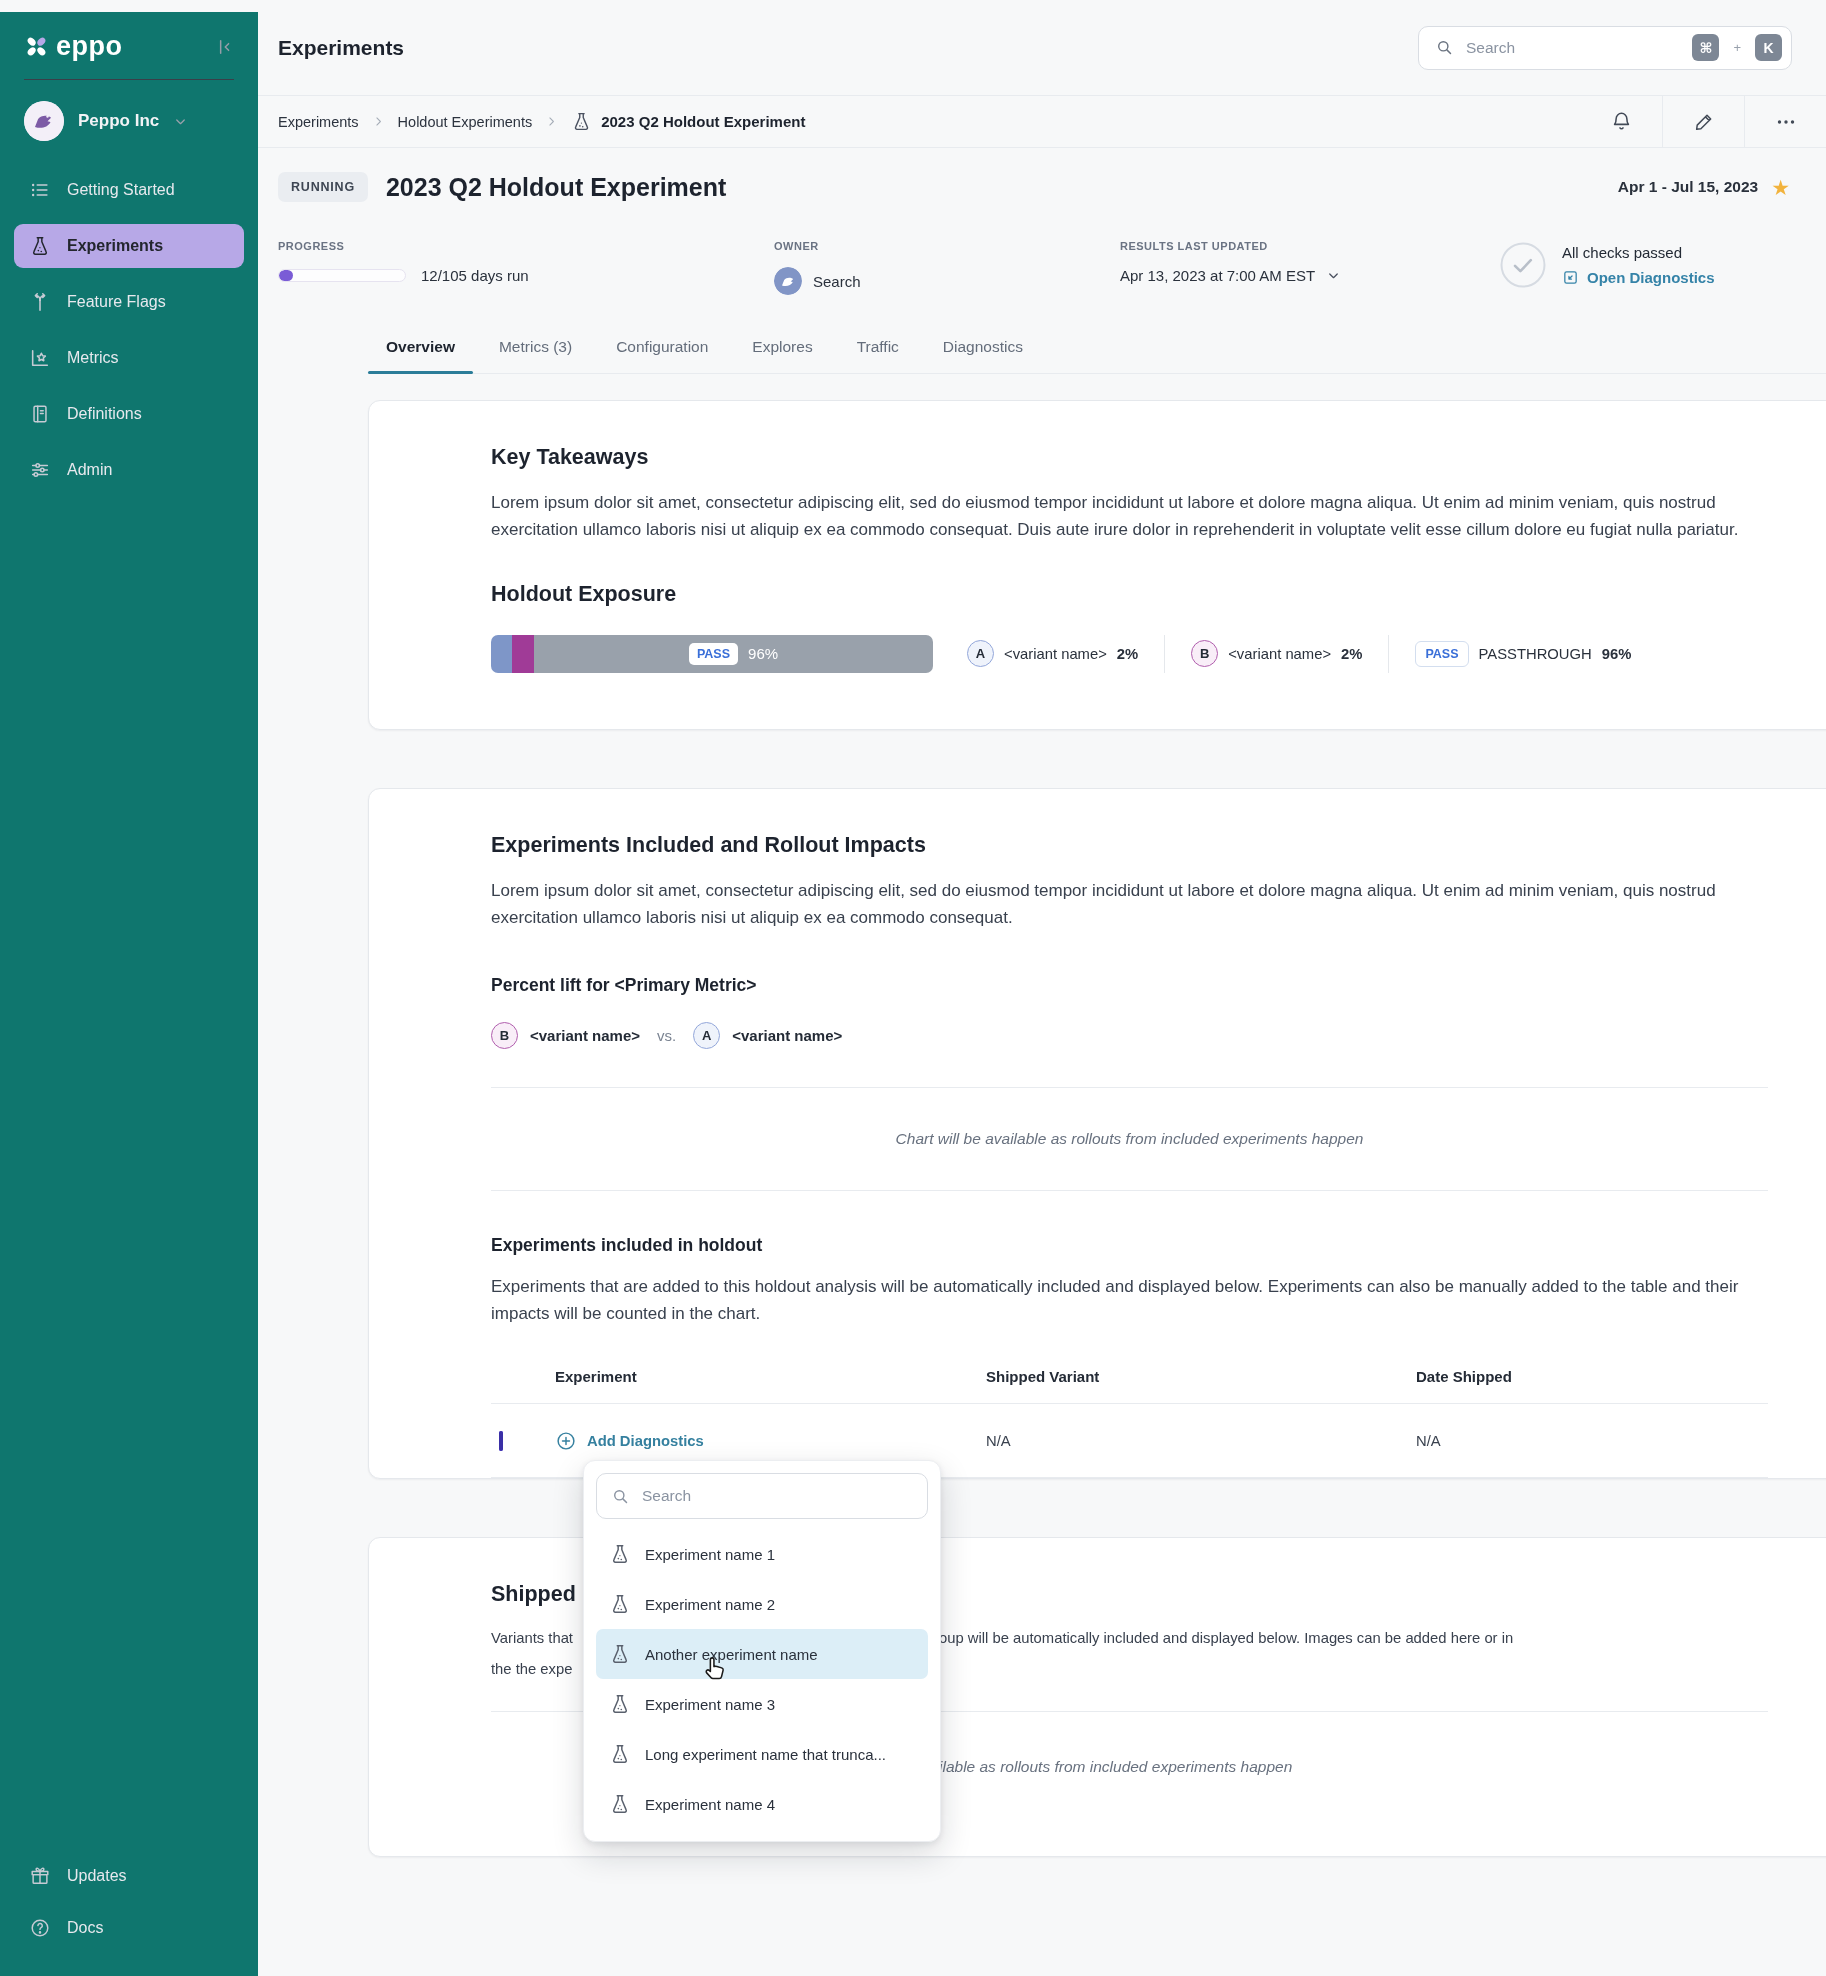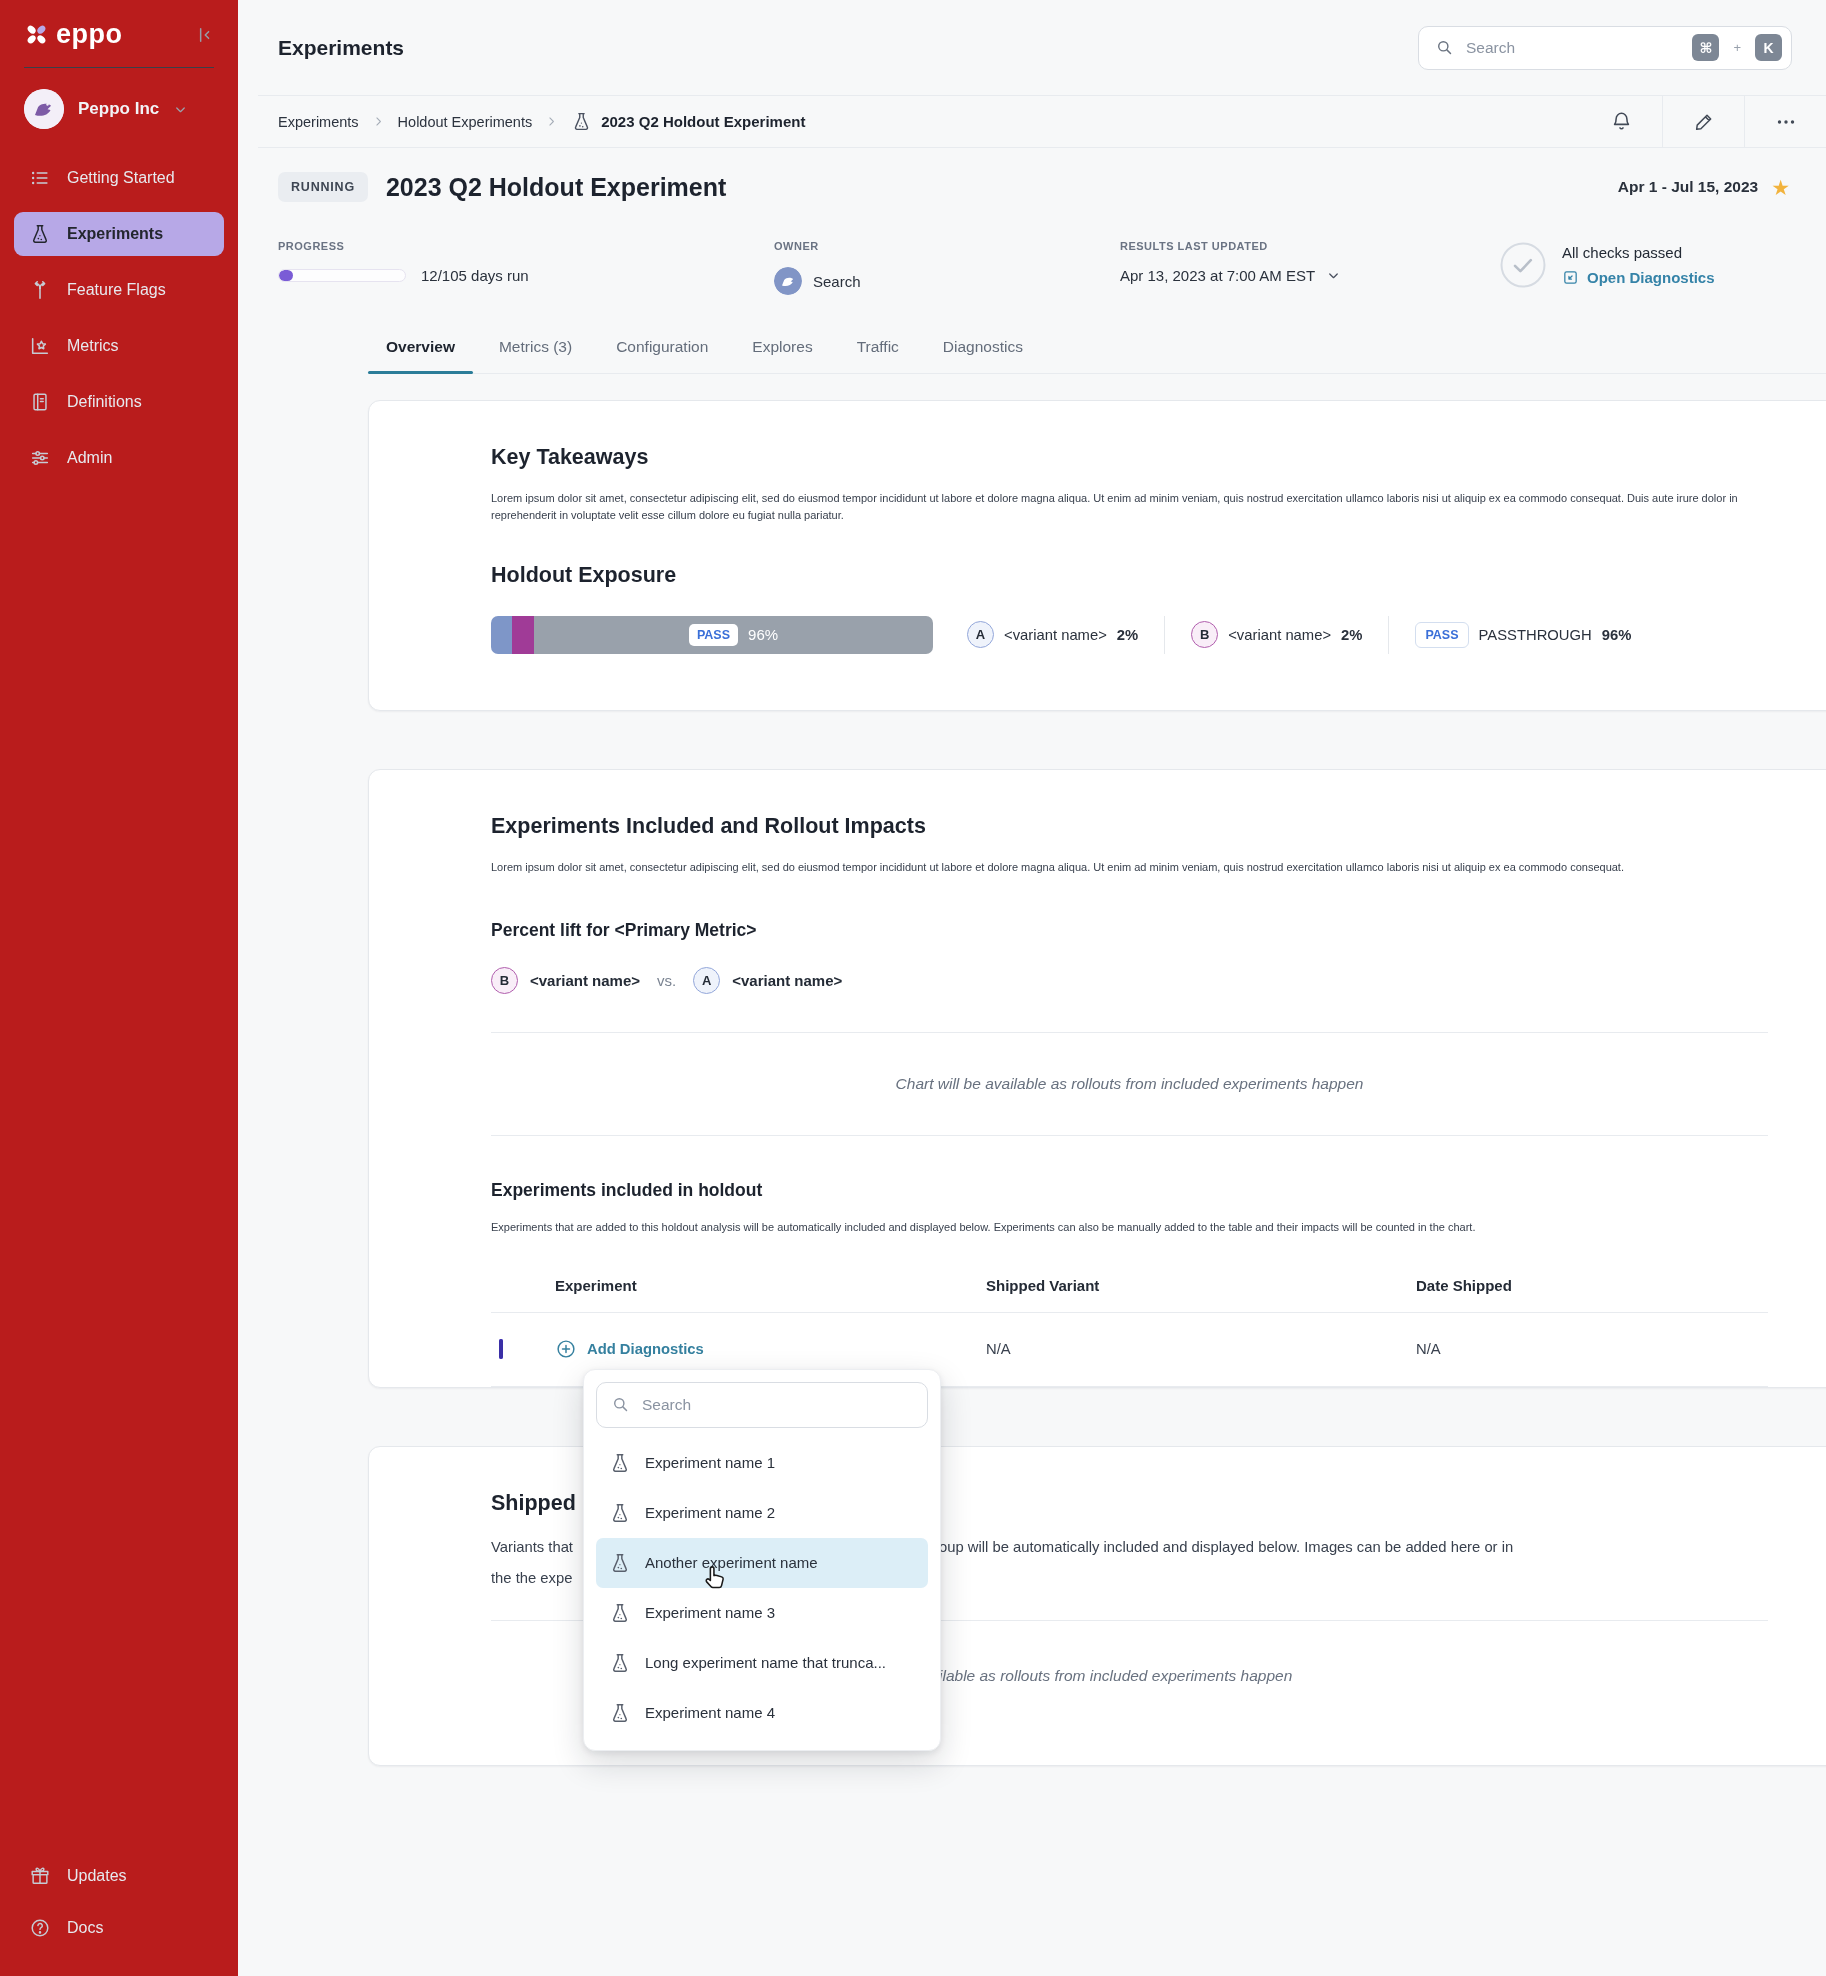--- a/index.html
+++ b/index.html
@@ -1,20 +1,20 @@
 <!DOCTYPE html>
 <html><head>
 <meta charset="utf-8">
 <style>
   * { box-sizing: border-box; margin: 0; padding: 0; }
   body { background:#f7f8f9; font-family:"Liberation Sans","DejaVu Sans",sans-serif; }
   .screen { width:1826px; height:1976px; position:relative; background:#f7f8f9; color:#1f2732; overflow:hidden; }
 
   
-  .sidebar { position:absolute; left:0; top:0; bottom:0; width:238px; background:#b91c1c; color:#e7e9ee; display:flex; flex-direction:column; }
+  .sidebar { position:absolute; left:0; top:12px; bottom:0; width:258px; background:#0f766e; color:#e7e9ee; display:flex; flex-direction:column; }
   .logo-row { display:flex; align-items:center; justify-content:space-between; padding:19px 24px 17px; }
   .logo { display:flex; align-items:center; gap:7px; font-size:27px; font-weight:600; color:#fff; letter-spacing:.5px; }
   .collapse-btn { color:#969da8; display:flex; cursor:pointer; }
   .sidebar-divider { height:1px; background:#3a3f49; margin:0 24px; }
   .workspace { display:flex; align-items:center; gap:14px; padding:21px 24px; font-size:17px; font-weight:600; color:#f2f3f6; cursor:pointer; }
   .ws-avatar { width:40px; height:40px; border-radius:50%; background:#f0ecf6; display:flex; align-items:center; justify-content:center; overflow:hidden; }
   .ws-chevron { color:#9aa0ab; display:flex; }
   .nav { padding:6px 14px; display:flex; flex-direction:column; gap:12px; }
   .nav-item { display:flex; align-items:center; gap:16px; height:44px; padding:0 15px; border-radius:9px; font-size:16px; color:#e7e9ee; cursor:pointer; }
   .nav-item .nav-ic { display:flex; color:#c6cbd4; }
@@ -68,21 +68,21 @@
   .tab { padding:13px 2px 17px; font-size:15.5px; color:#646d7b; position:relative; cursor:pointer; white-space:nowrap; }
   .tab.active { color:#1d232e; font-weight:700; }
   .tab.active::after { content:""; position:absolute; left:-16px; right:-16px; bottom:-1px; height:3px; background:#2b7d99; border-radius:2px; }
 
   .card { background:#fff; border:1px solid #e5e8ec; border-radius:12px; box-shadow:0 1px 2px rgba(16,24,40,.05); padding:44px 122px 48px; }
   .card-1 { margin-top:26px; }
   .card-2 { margin-top:58px; padding-bottom:0; }
   .card-3 { margin-top:58px; padding-bottom:74px; }
   .h2 { font-size:21.5px; font-weight:700; color:#1d232e; margin-bottom:20px; }
   .h3 { font-size:17.5px; font-weight:700; color:#1d232e; }
-  .body-text { font-size:11px; line-height:1.58; color:#39414e; }
+  .body-text { font-size:17px; line-height:1.58; color:#39414e; }
 
   .exposure { display:flex; align-items:center; margin-top:28px; margin-bottom:8px;text-align:right; }
   .exp-bar { width:442px; height:38px; border-radius:7px; overflow:hidden; display:flex; flex:0 0 auto; }
   .seg { height:100%; }
   .seg.first { min-width:21px; } .seg.mid { min-width:22px; }
   .seg.last { flex:1; display:flex; align-items:center; justify-content:center; gap:10px; }
   .pass-chip { background:#fff; color:#3a6fd8; font-weight:700; font-size:12.5px; padding:4px 8px; border-radius:5px; }
   .pass-pct { color:#fff; font-size:15px; }
   .legend { display:flex; align-items:center; margin-left:34px; }
   .legend-item { display:flex; align-items:center; gap:10px; font-size:14.8px; color:#2a313c; white-space:nowrap; }

